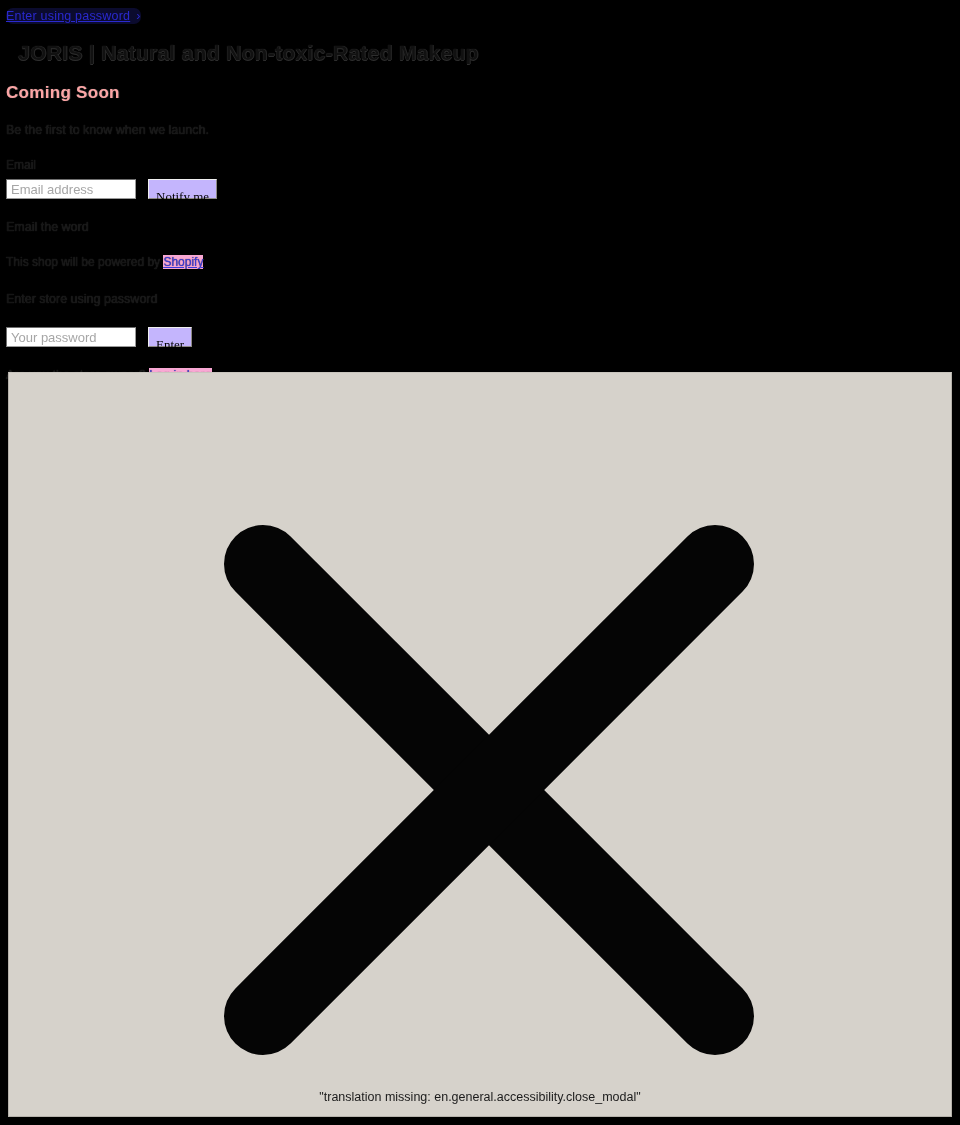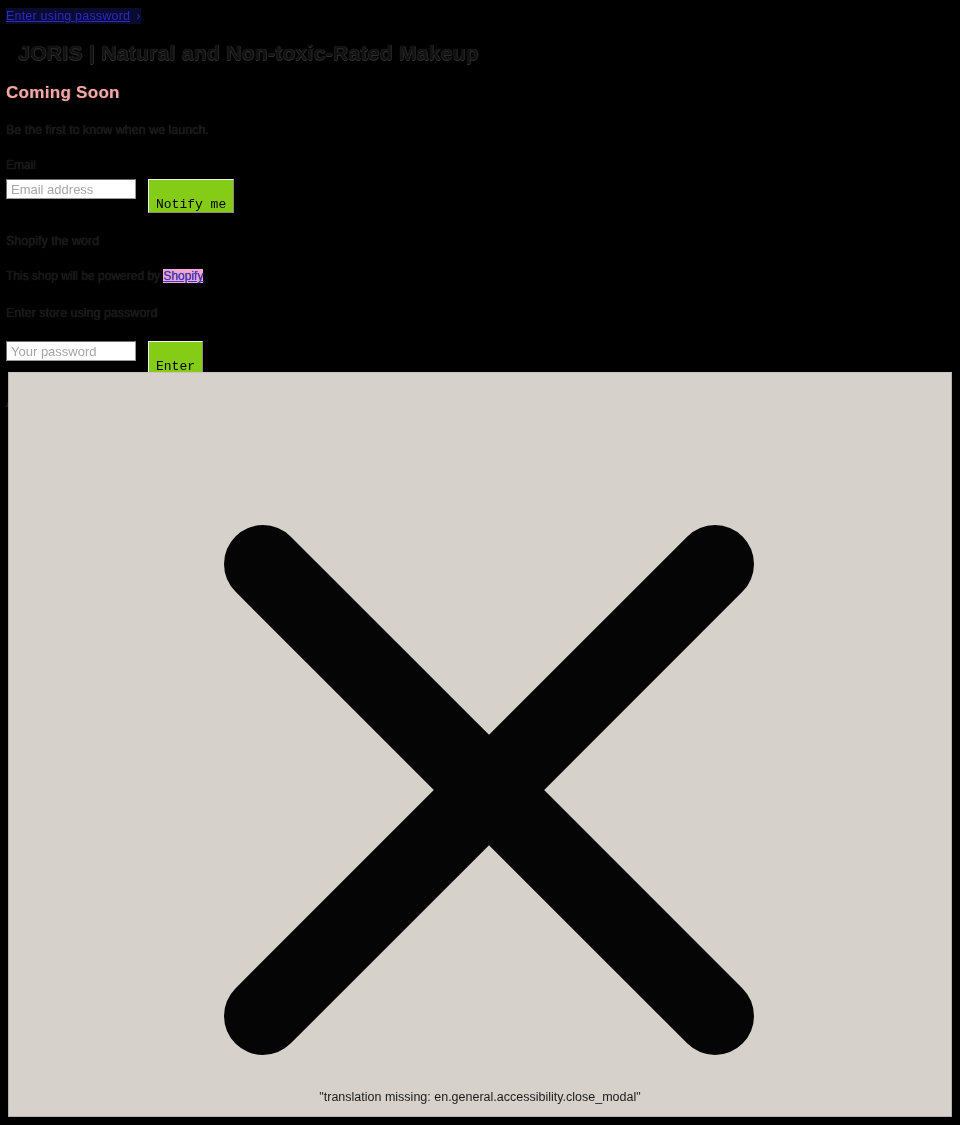--- a/index.html
+++ b/index.html
@@ -25,20 +25,21 @@
   }
   .skip-link {
     display: inline-block;
     font-size: 12.5px;
     line-height: 16px;
     color: #2a29cf;
     background: #0b0b2e;
     text-decoration: underline;
     letter-spacing: 0.2px;
     cursor: pointer;
+    border-radius: 7px;
   }
   .skip-link .arrow {
     display: inline-block;
     padding-left: 6px;
   }
 
   
   .page-content {
     position: absolute;
     top: 38px;
@@ -107,26 +108,26 @@
     outline: none;
   }
   .text-input::placeholder {
     color: #a6a6a6;
     opacity: 1;
   }
 
   .submit-btn {
     height: 20px;
     box-sizing: border-box;
-    padding: 16px 7px;
-    font-family: Liberation Mono, monospace;
+    padding: 8px 7px;
+    font-family: Liberation Serif, serif;
     font-size: 13px;
     line-height: 18px;
     color: #000000;
-    background: #84cc16;
+    background: #c4b5fd;
     border: 1px solid #8d8a84;
     border-top-color: #efefef;
     border-left-color: #efefef;
     cursor: pointer;
     white-space: nowrap;
   }
 
   .sub-heading {
     font-size: 12.5px;
     line-height: 16px;
@@ -212,21 +213,21 @@
 
   <p class="lede">Be the first to know when we launch.</p>
 
   <label class="field-label">Email</label>
 
   <div class="form-row">
     <input class="text-input" type="email" placeholder="Email address" style="">
     <button class="submit-btn" type="submit">Notify me</button>
   </div>
 
-  <p class="sub-heading">Shopify the word</p>
+  <p class="sub-heading">Email the word</p>
 
   <p class="powered-line"><span>This shop will be powered by </span><a class="inline-link" href="#">Shopify</a></p>
 
   <p class="sub-heading">Enter store using password</p>
 
 
   <div class="form-row">
     <input class="text-input" type="password" placeholder="Your password" style="">
     <button class="submit-btn" type="submit">Enter</button>
   </div>

